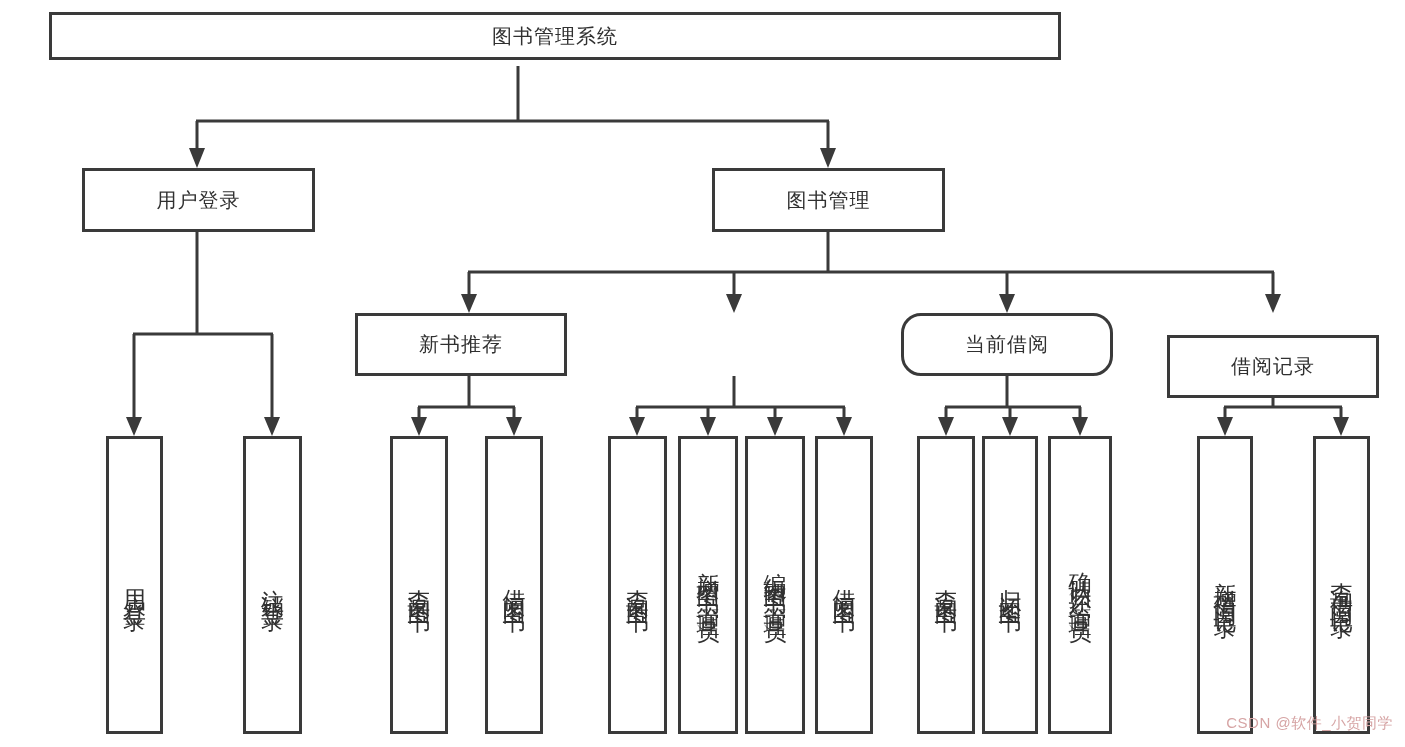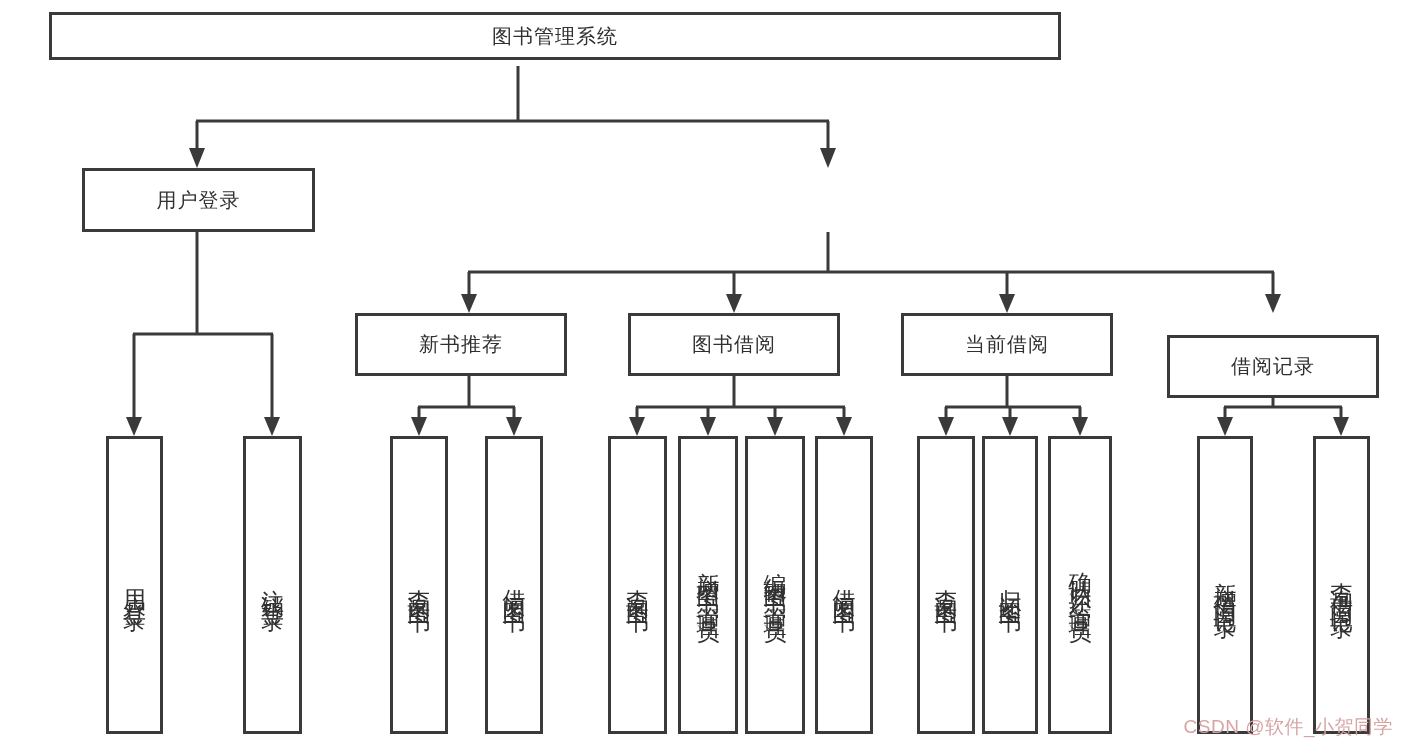--- a/index.html
+++ b/index.html
@@ -55,21 +55,21 @@
     font-size: 23px;
     letter-spacing: 7px;
     color: var(--text);
     line-height: 1;
     white-space: nowrap;
   }
   .watermark {
     position: absolute;
     top: 714px;
     right: 12px;
-    font-size: 19px;
+    font-size: 15px;
     letter-spacing: 0.5px;
     color: var(--watermark);
     white-space: nowrap;
     z-index: 5;
   }
 </style>
 </head>
 <body>
 
 <div class="canvas">
@@ -105,28 +105,28 @@
     </g>
   </svg>
 
   <div class="box" style="left:10px; top:12px; width:1012px; height:48px;margin-left:39px;">
     <span class="hlabel">图书管理系统</span>
   </div>
 
   <div class="box" style="left:82px; top:168px; width:233px; height:64px;">
     <span class="hlabel">用户登录</span>
   </div>
+  <div class="box" style="left:712px; top:168px; width:233px; height:64px;">
+    <span class="hlabel">图书管理</span>
+  </div>
 
   <div class="box" style="left:355px; top:313px; width:212px; height:63px;">
     <span class="hlabel">新书推荐</span>
   </div>
-  <div class="box" style="left:628px; top:313px; width:212px; height:63px;">
-    <span class="hlabel">图书借阅</span>
-  </div>
-  <div class="box" style="left:901px; top:313px; width:212px; height:63px;">
+  <div class="box" style="left:901px; top:313px; width:212px; height:63px;border-radius:20px;">
     <span class="hlabel">当前借阅</span>
   </div>
   <div class="box" style="left:1167px; top:313px; width:212px; height:63px;margin-top:22px;">
     <span class="hlabel">借阅记录</span>
   </div>
 
   <div class="box tall" style="left:106px; width:57px;">
     <span class="vtext">用户登录</span>
   </div>
   <div class="box tall" style="left:243px; width:59px;">

